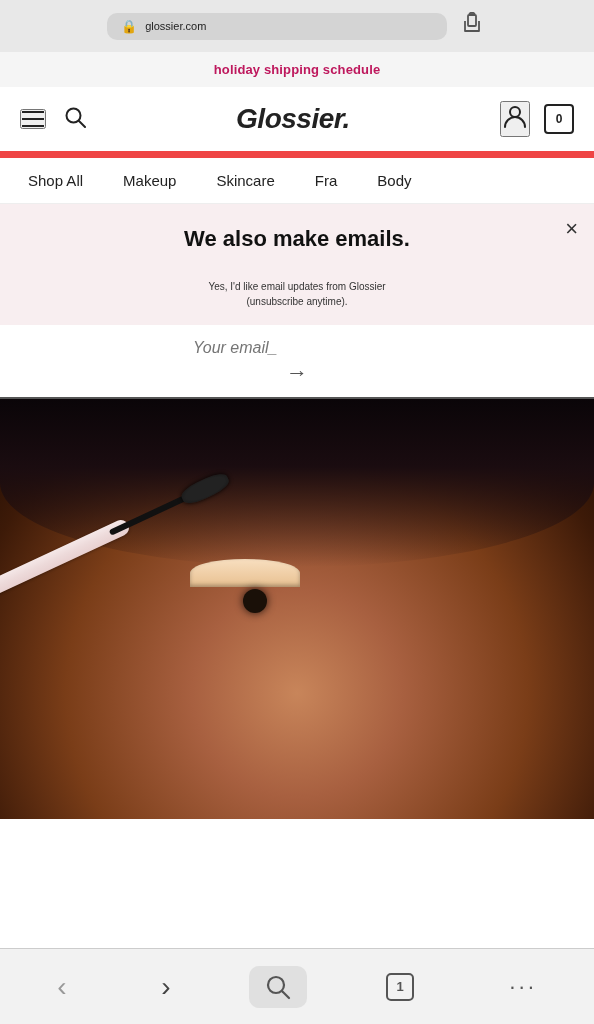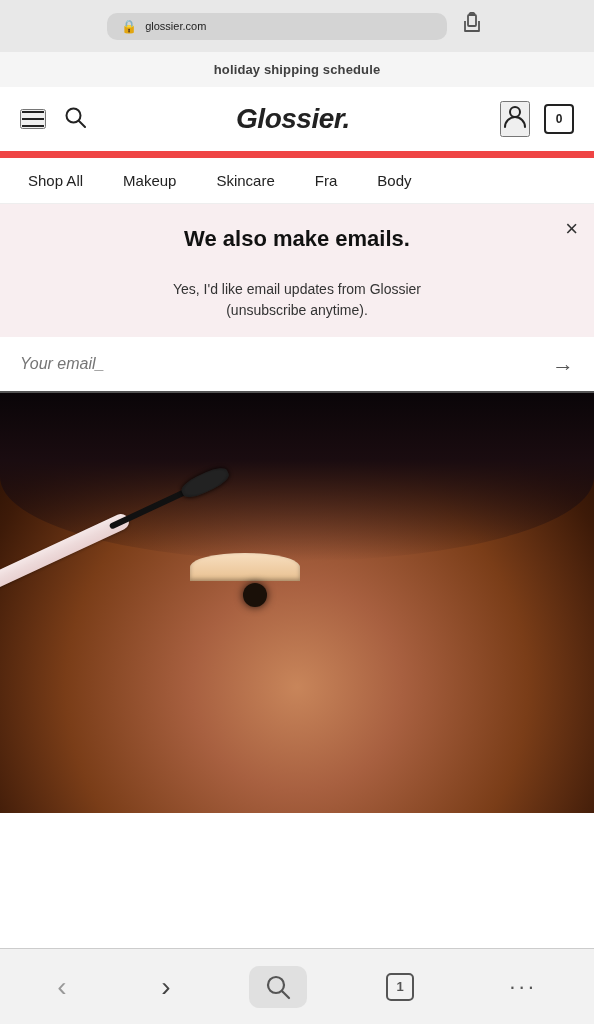--- a/index.html
+++ b/index.html
@@ -54,21 +54,21 @@
       cursor: pointer;
       padding: 4px;
     }
 
     
     .holiday-banner {
       background: #f5f5f5;
       text-align: center;
       padding: 10px 16px;
       font-size: 13px;
-      color: #404040;
+      color: #be185d;
       font-weight: 600;
       letter-spacing: 0.01em;
     }
 
     
     .site-header {
       background: #fff;
       padding: 14px 20px;
       display: flex;
       align-items: center;
@@ -184,34 +184,35 @@
 
     .popup-title {
       font-size: 22px;
       font-weight: 700;
       color: #111;
       text-align: center;
       margin-bottom: 27px;
     }
 
     .popup-subtitle {
-      font-size: 14px;
+      font-size: 10px;
       color: #333;
       text-align: center;
       line-height: 1.5;
       margin-bottom: 16px;
     }
 
     .email-input-row {
       background: #fff;
       display: flex;
       align-items: center;
       border-bottom: 2px solid #555;
       margin: 0 -20px;
       padding: 14px 20px;
+      flex-direction: column;
     }
 
     .email-input {
       flex: 1;
       border: none;
       outline: none;
       font-size: 16px;
       color: #999;
       background: transparent;
       font-style: italic;

